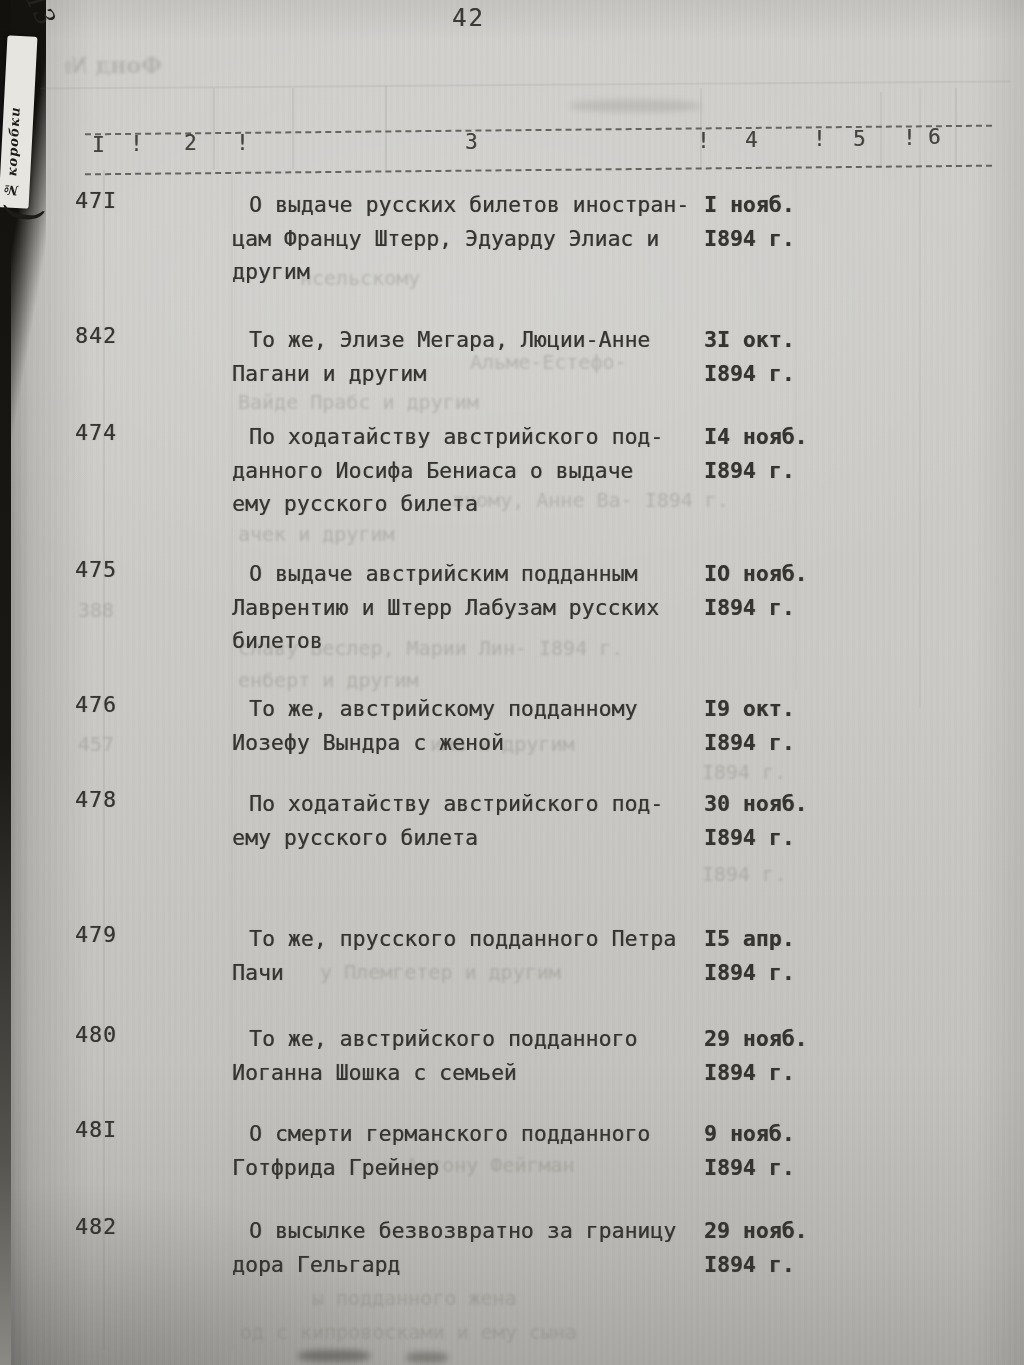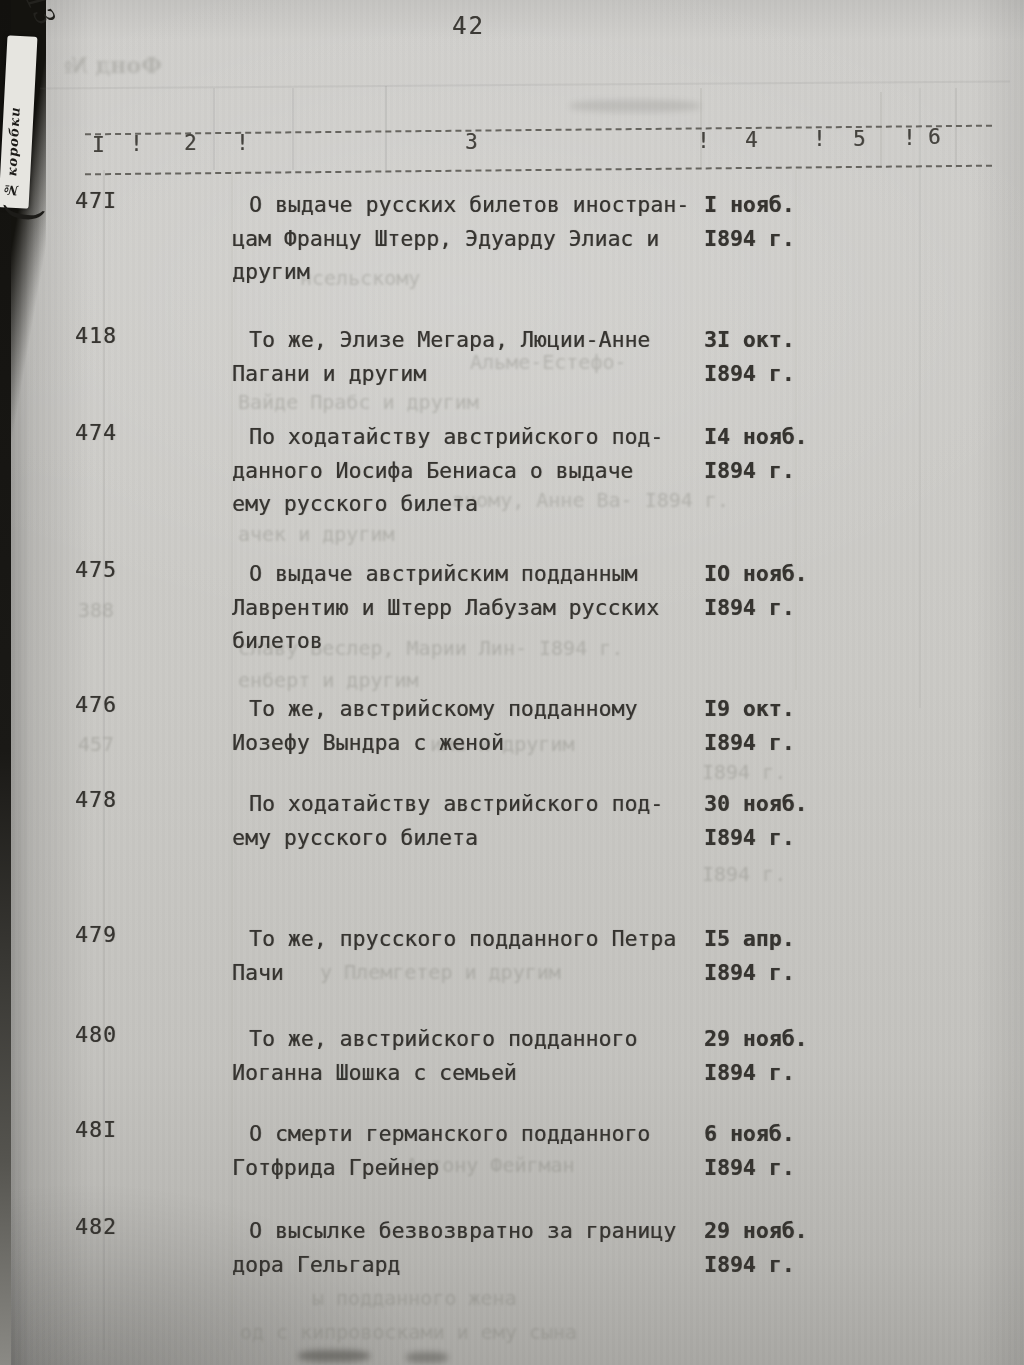--- a/index.html
+++ b/index.html
@@ -25,21 +25,21 @@
     border-radius:3px;transform:rotate(3deg);box-shadow:0 0 4px rgba(0,0,0,.5);}
   .tab-label{position:absolute;left:4px;top:12px;width:22px;height:150px;
     writing-mode:vertical-rl;transform:rotate(180deg);
     font-family:"DejaVu Serif","Liberation Serif",serif;font-style:italic;font-weight:bold;
     font-size:13px;color:#1c1b18;letter-spacing:1px;}
   .tab-paren{position:absolute;left:14px;top:150px;font-family:"DejaVu Serif",serif;
     font-size:46px;color:#1c1b18;transform:rotate(-84deg);}
   .handmark{position:absolute;left:24px;top:-6px;font-family:"DejaVu Serif",serif;
     font-style:italic;font-size:26px;color:#23221e;transform:rotate(64deg);}
   
-  .pagenum{position:absolute;left:452px;top:12px;font-size:24px;color:#3c3a36;
+  .pagenum{position:absolute;left:452px;top:4px;font-size:24px;color:#3c3a36;
     letter-spacing:2px;text-shadow:0.4px 0.3px 0.6px rgba(40,38,34,.5);}
   
   .rule{position:absolute;border-top:2.5px dashed #4c4a44;opacity:.8;}
   .rule1{left:85px;top:129px;width:907px;transform:rotate(-0.55deg);}
   .rule2{left:85px;top:169px;width:907px;transform:rotate(-0.55deg);}
   .hdr-cell{position:absolute;top:133px;font-size:21px;color:#45433e;
     text-shadow:0.4px 0.3px 0.6px rgba(40,38,34,.45);}
   
   .vline{position:absolute;width:1.5px;background:#6e6d67;}
   .hline{position:absolute;height:1.5px;background:#6e6d67;}
@@ -134,21 +134,21 @@
           <div class="line">цам Францу Штерр, Эдуарду Элиас и</div>
           <div class="line">другим</div>
         </div>
     <div class="e-date">
           <div class="line">I нояб.</div>
           <div class="line">I894 г.</div>
         </div>
   </div>
 
   <div class="entry" style="top: 323px;">
-    <div class="e-num">418</div>
+    <div class="e-num">842</div>
     <div class="e-desc">
           <div class="line">То же, Элизе Мегара, Люции-Анне</div>
           <div class="line">Пагани и другим</div>
         </div>
     <div class="e-date">
           <div class="line">3I окт.</div>
           <div class="line">I894 г.</div>
         </div>
   </div>
 
@@ -226,21 +226,21 @@
         </div>
   </div>
 
   <div class="entry" style="top: 1117px;">
     <div class="e-num">48I</div>
     <div class="e-desc">
           <div class="line">О смерти германского подданного</div>
           <div class="line">Готфрида Грейнер</div>
         </div>
     <div class="e-date">
-          <div class="line">6 нояб.</div>
+          <div class="line">9 нояб.</div>
           <div class="line">I894 г.</div>
         </div>
   </div>
 
   <div class="entry" style="top: 1214px;">
     <div class="e-num">482</div>
     <div class="e-desc">
           <div class="line">О высылке безвозвратно за границу</div>
           <div class="line">дора Гельгард</div>
         </div>

